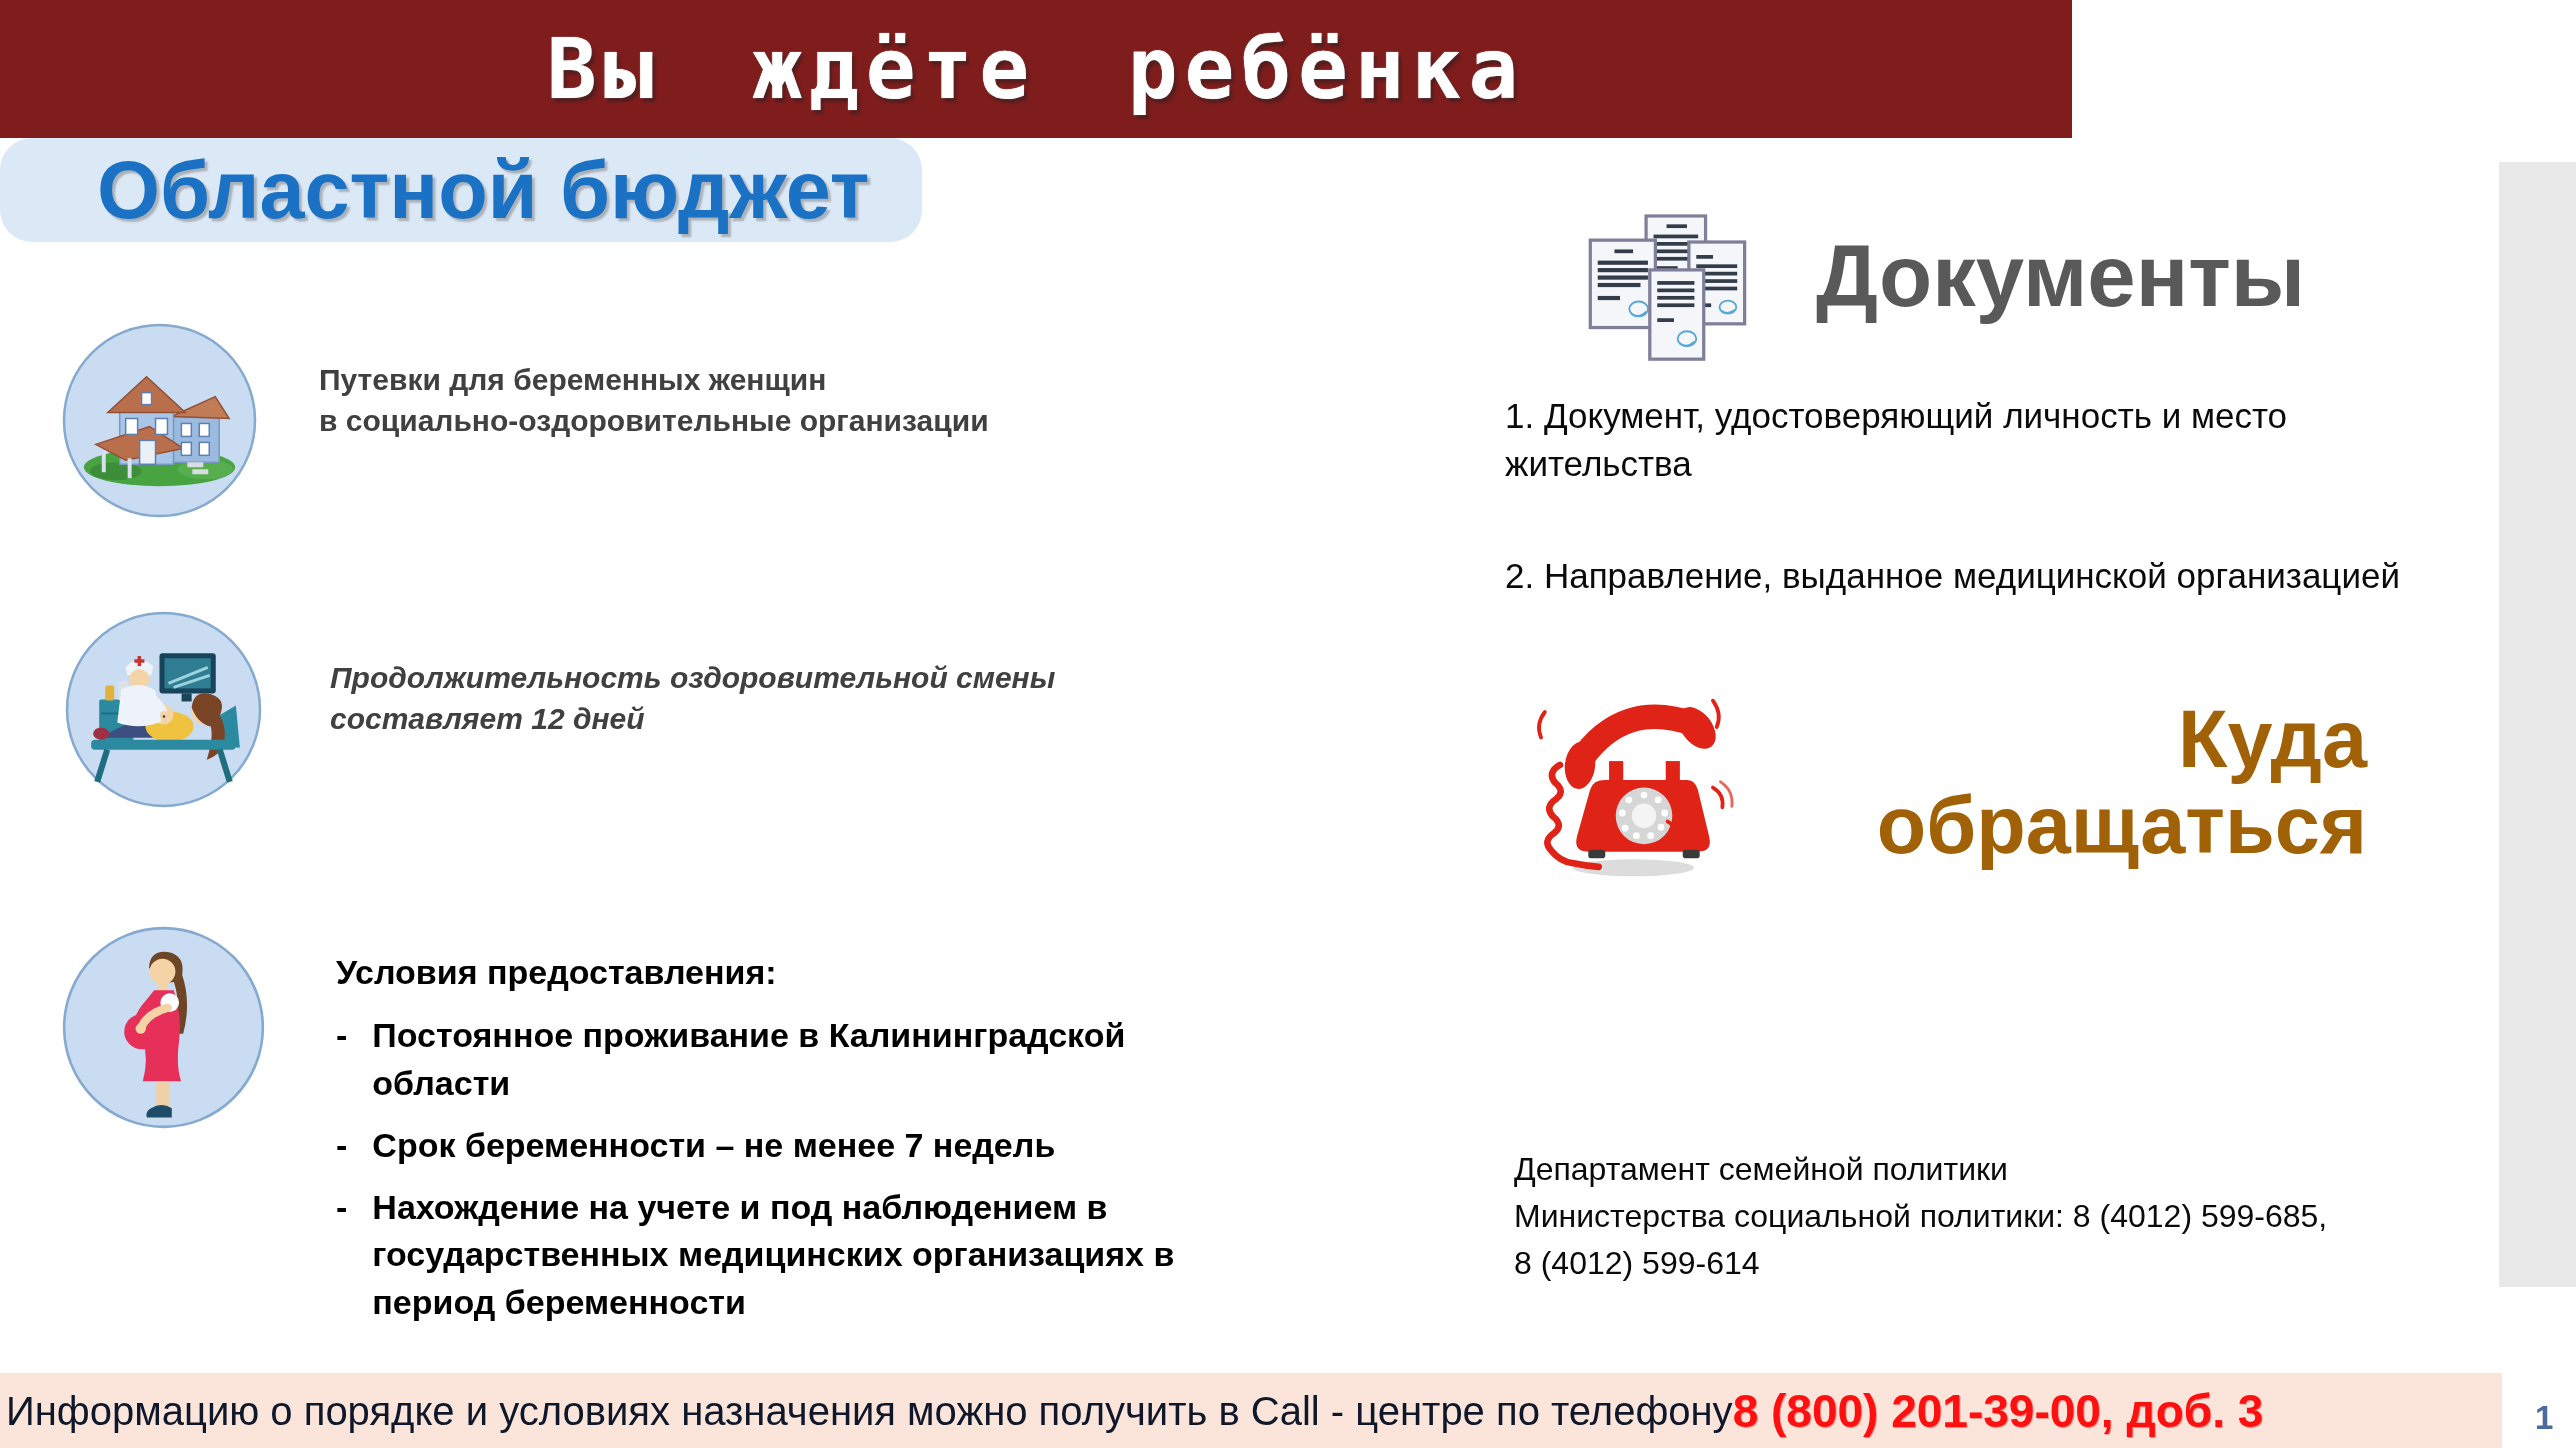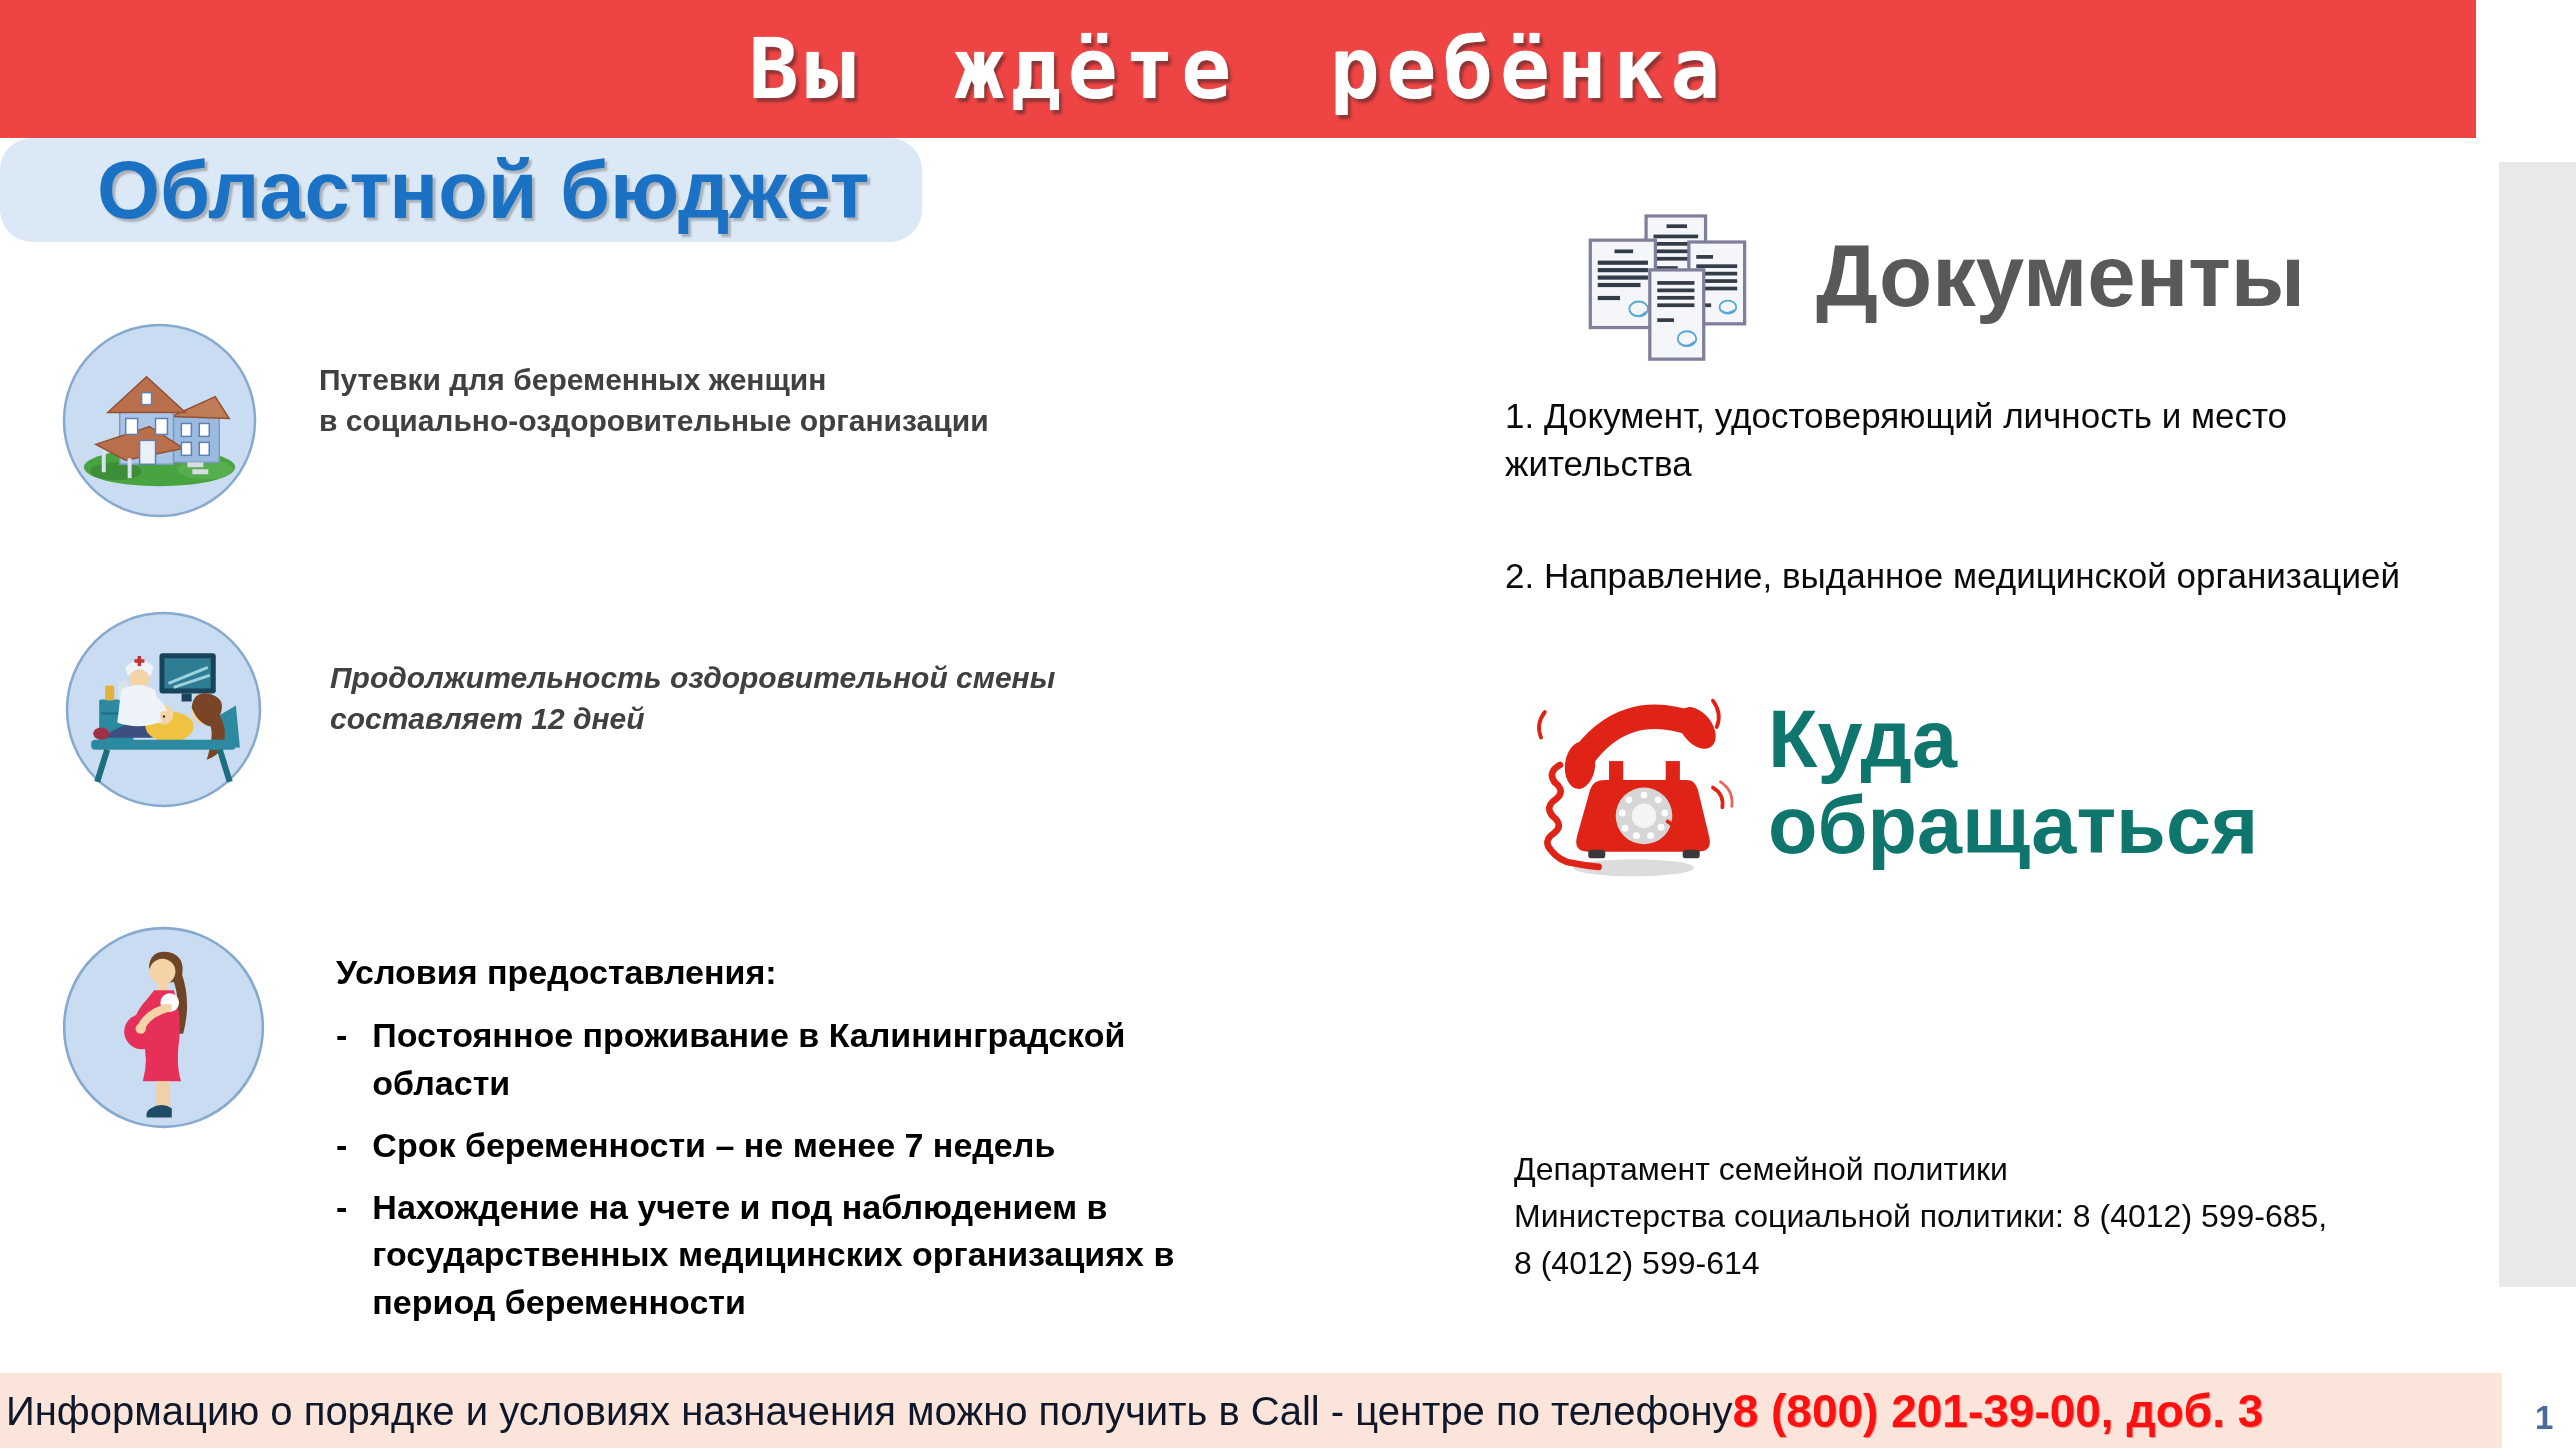--- a/index.html
+++ b/index.html
@@ -1,20 +1,20 @@
 <!DOCTYPE html>
 <html><head>
 <meta charset="utf-8">
 <style>
   html,body{margin:0;padding:0;background:#ffffff;}
   .slide{position:relative;width:2576px;height:1449px;background:#ffffff;overflow:hidden;
          font-family:"Liberation Sans",sans-serif;color:#000;}
 
   
-  .header{position:absolute;left:0;top:0;width:2476px;height:138px;background:#ef4444;
+  .header{position:absolute;left:0;top:0;width:2072px;height:138px;background:#7f1d1d;
           display:flex;align-items:center;justify-content:center;}
   .title{font-family:"DejaVu Sans Mono",monospace;font-weight:bold;font-size:83px;color:#ffffff;
          letter-spacing:6.8px;word-spacing:35px;
          text-shadow:2.9px 3.9px 2.9px rgba(30,30,30,.45), 0 0 1px #ffffff;}
 
   
   .budget-box{position:absolute;left:0;top:138px;width:922px;height:104px;background:#DBE8F6;
               display:flex;align-items:center;border-radius:32px;}
   .budget-label{padding-left:97px;font-size:81px;font-weight:bold;color:#1B72C4;
                 text-shadow:2.9px 2.9px 1.9px rgba(110,110,110,.45);}
@@ -41,22 +41,22 @@
 
   
   .docs-icon{left:1581px;top:212px;width:172px;height:153px;}
   .docs-heading{position:absolute;left:1816px;top:226px;font-size:87px;font-weight:bold;color:#595959;}
   .doc-item{position:absolute;left:1505px;width:966px;font-size:35px;line-height:1.38;
             color:#0a0a0a;white-space:pre-line;}
   .doc-item-1{top:392px;}
   .doc-item-2{top:552px;}
 
   .phone-icon{left:1518px;top:678px;width:218px;height:203px;}
-  .contact-heading{position:absolute;left:1768px;top:697px;width:599px;text-align:left;
-                   font-size:81px;font-weight:bold;color:#0f766e;line-height:1.06;white-space:pre-line;}
+  .contact-heading{position:absolute;left:1768px;top:697px;width:599px;text-align:right;
+                   font-size:81px;font-weight:bold;color:#a16207;line-height:1.06;white-space:pre-line;}
   .office-text{position:absolute;left:1505px;top:947px;width:947px;font-size:35px;line-height:1.42;
                white-space:pre-line;color:#0a0a0a;}
   .department-text{position:absolute;left:1514px;top:1146px;width:927px;font-size:32px;line-height:1.47;
                    white-space:pre-line;color:#0a0a0a;}
 
   
   .footer{position:absolute;left:0;top:1373px;width:2502px;height:76px;background:#FBE5DA;
           display:flex;align-items:center;}
   .footer-text{padding-left:6px;font-size:40px;color:#0f172a;}
   .footer-phone{font-size:46px;font-weight:bold;color:#FF1010;white-space:pre;

